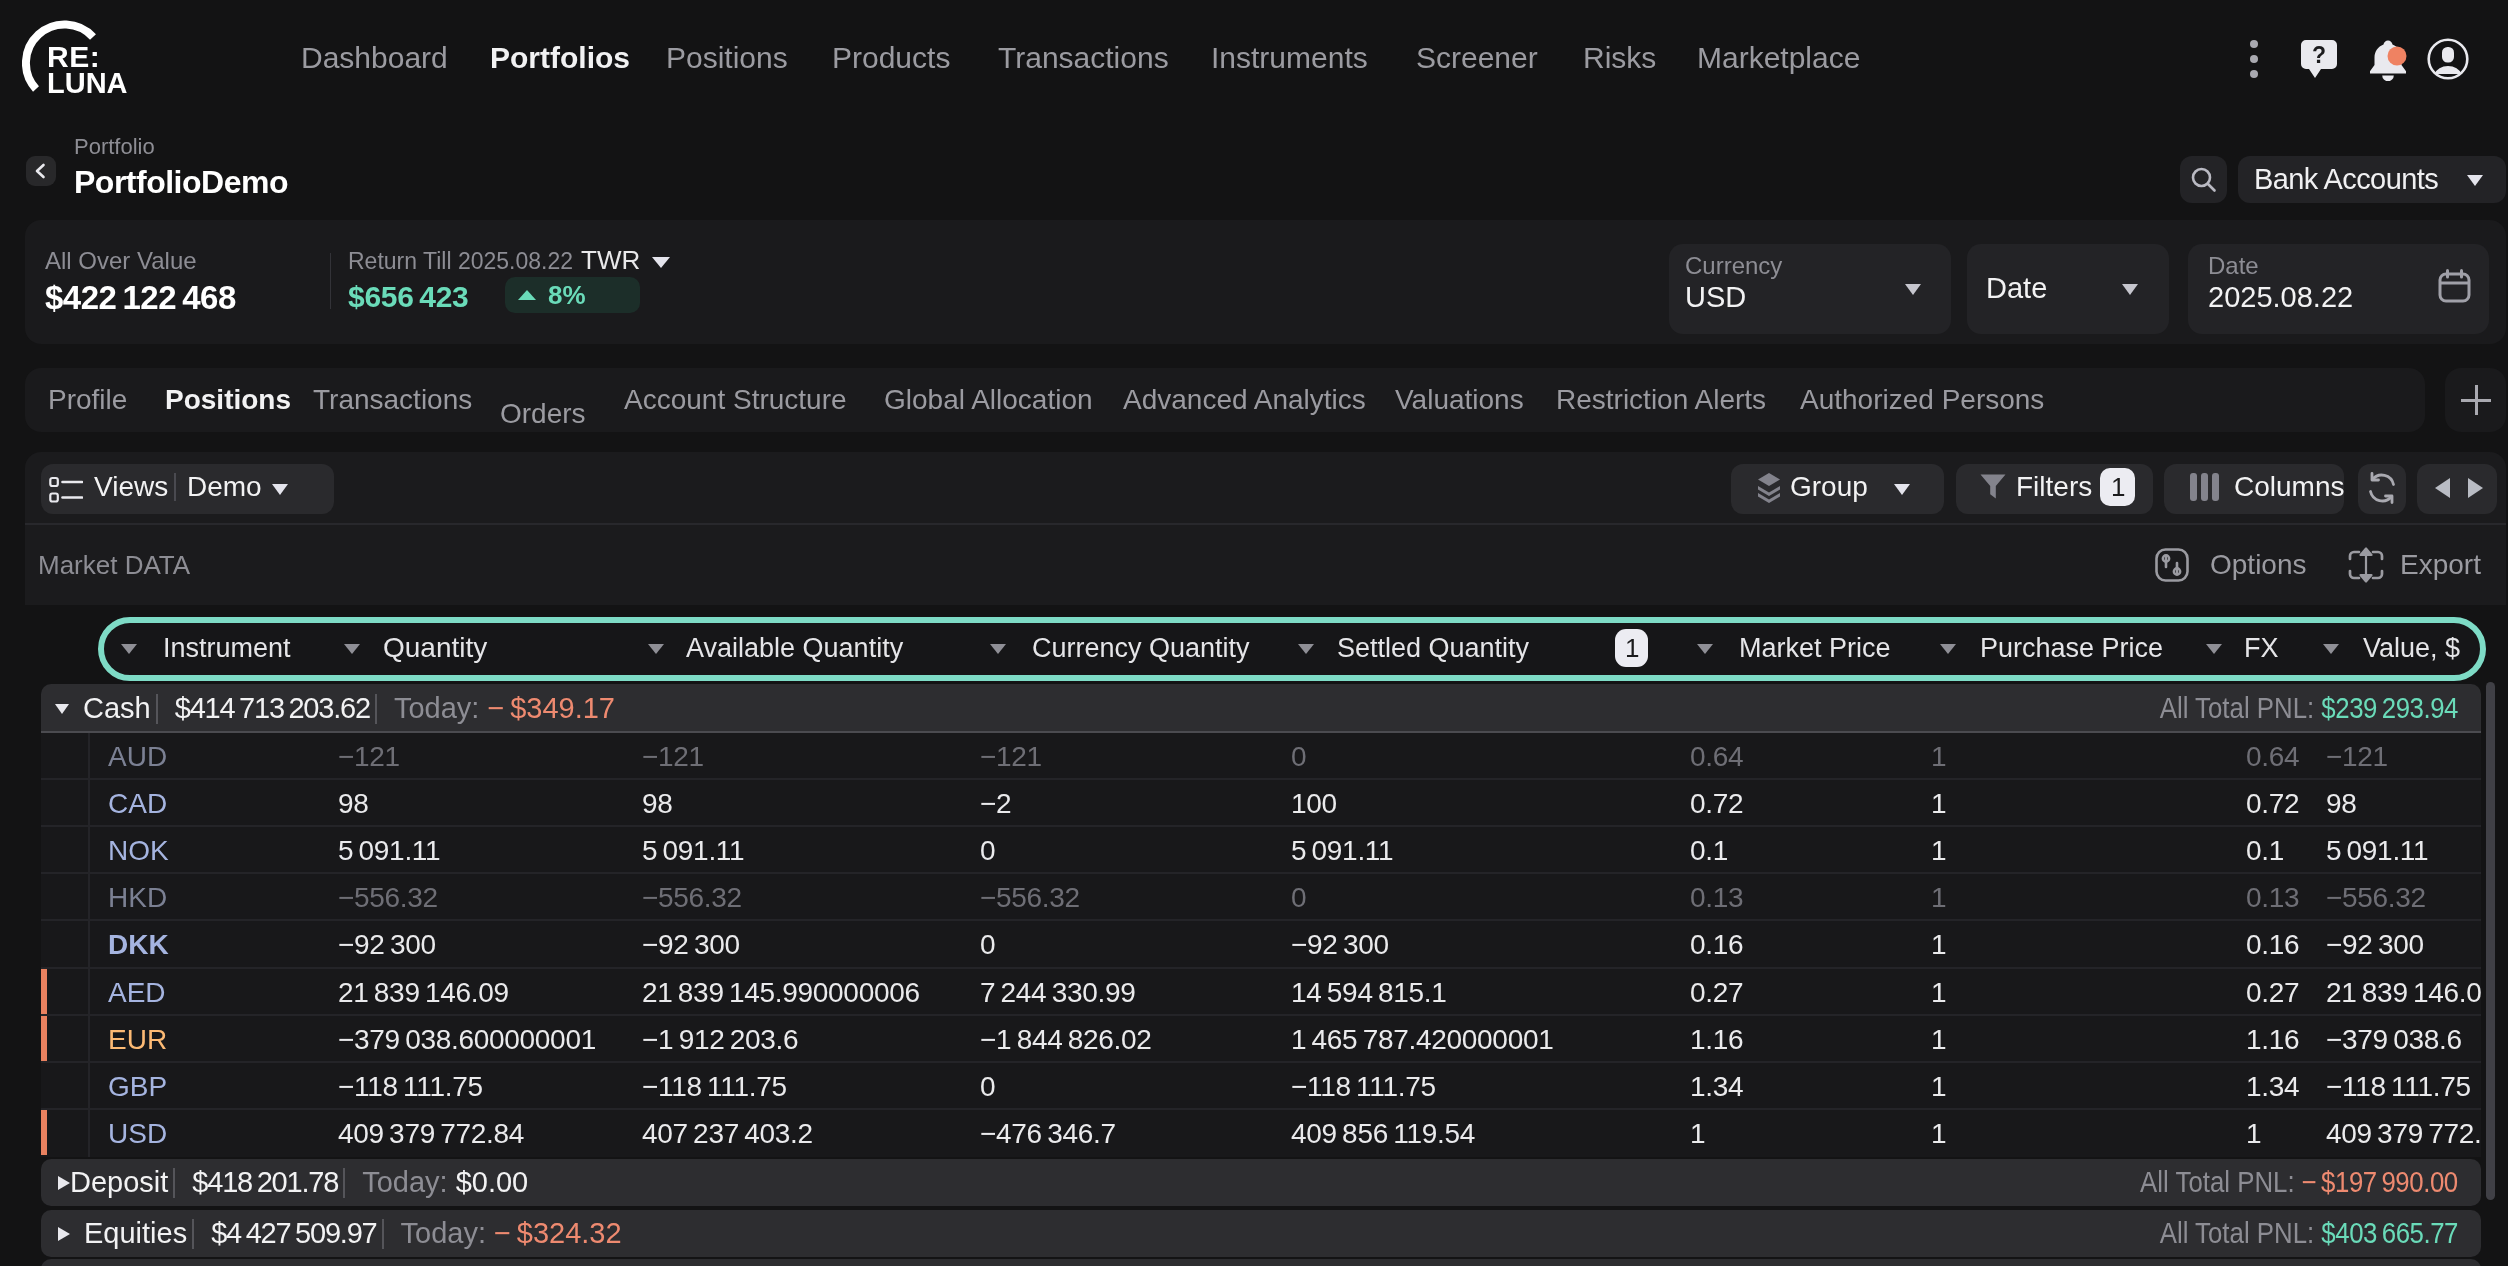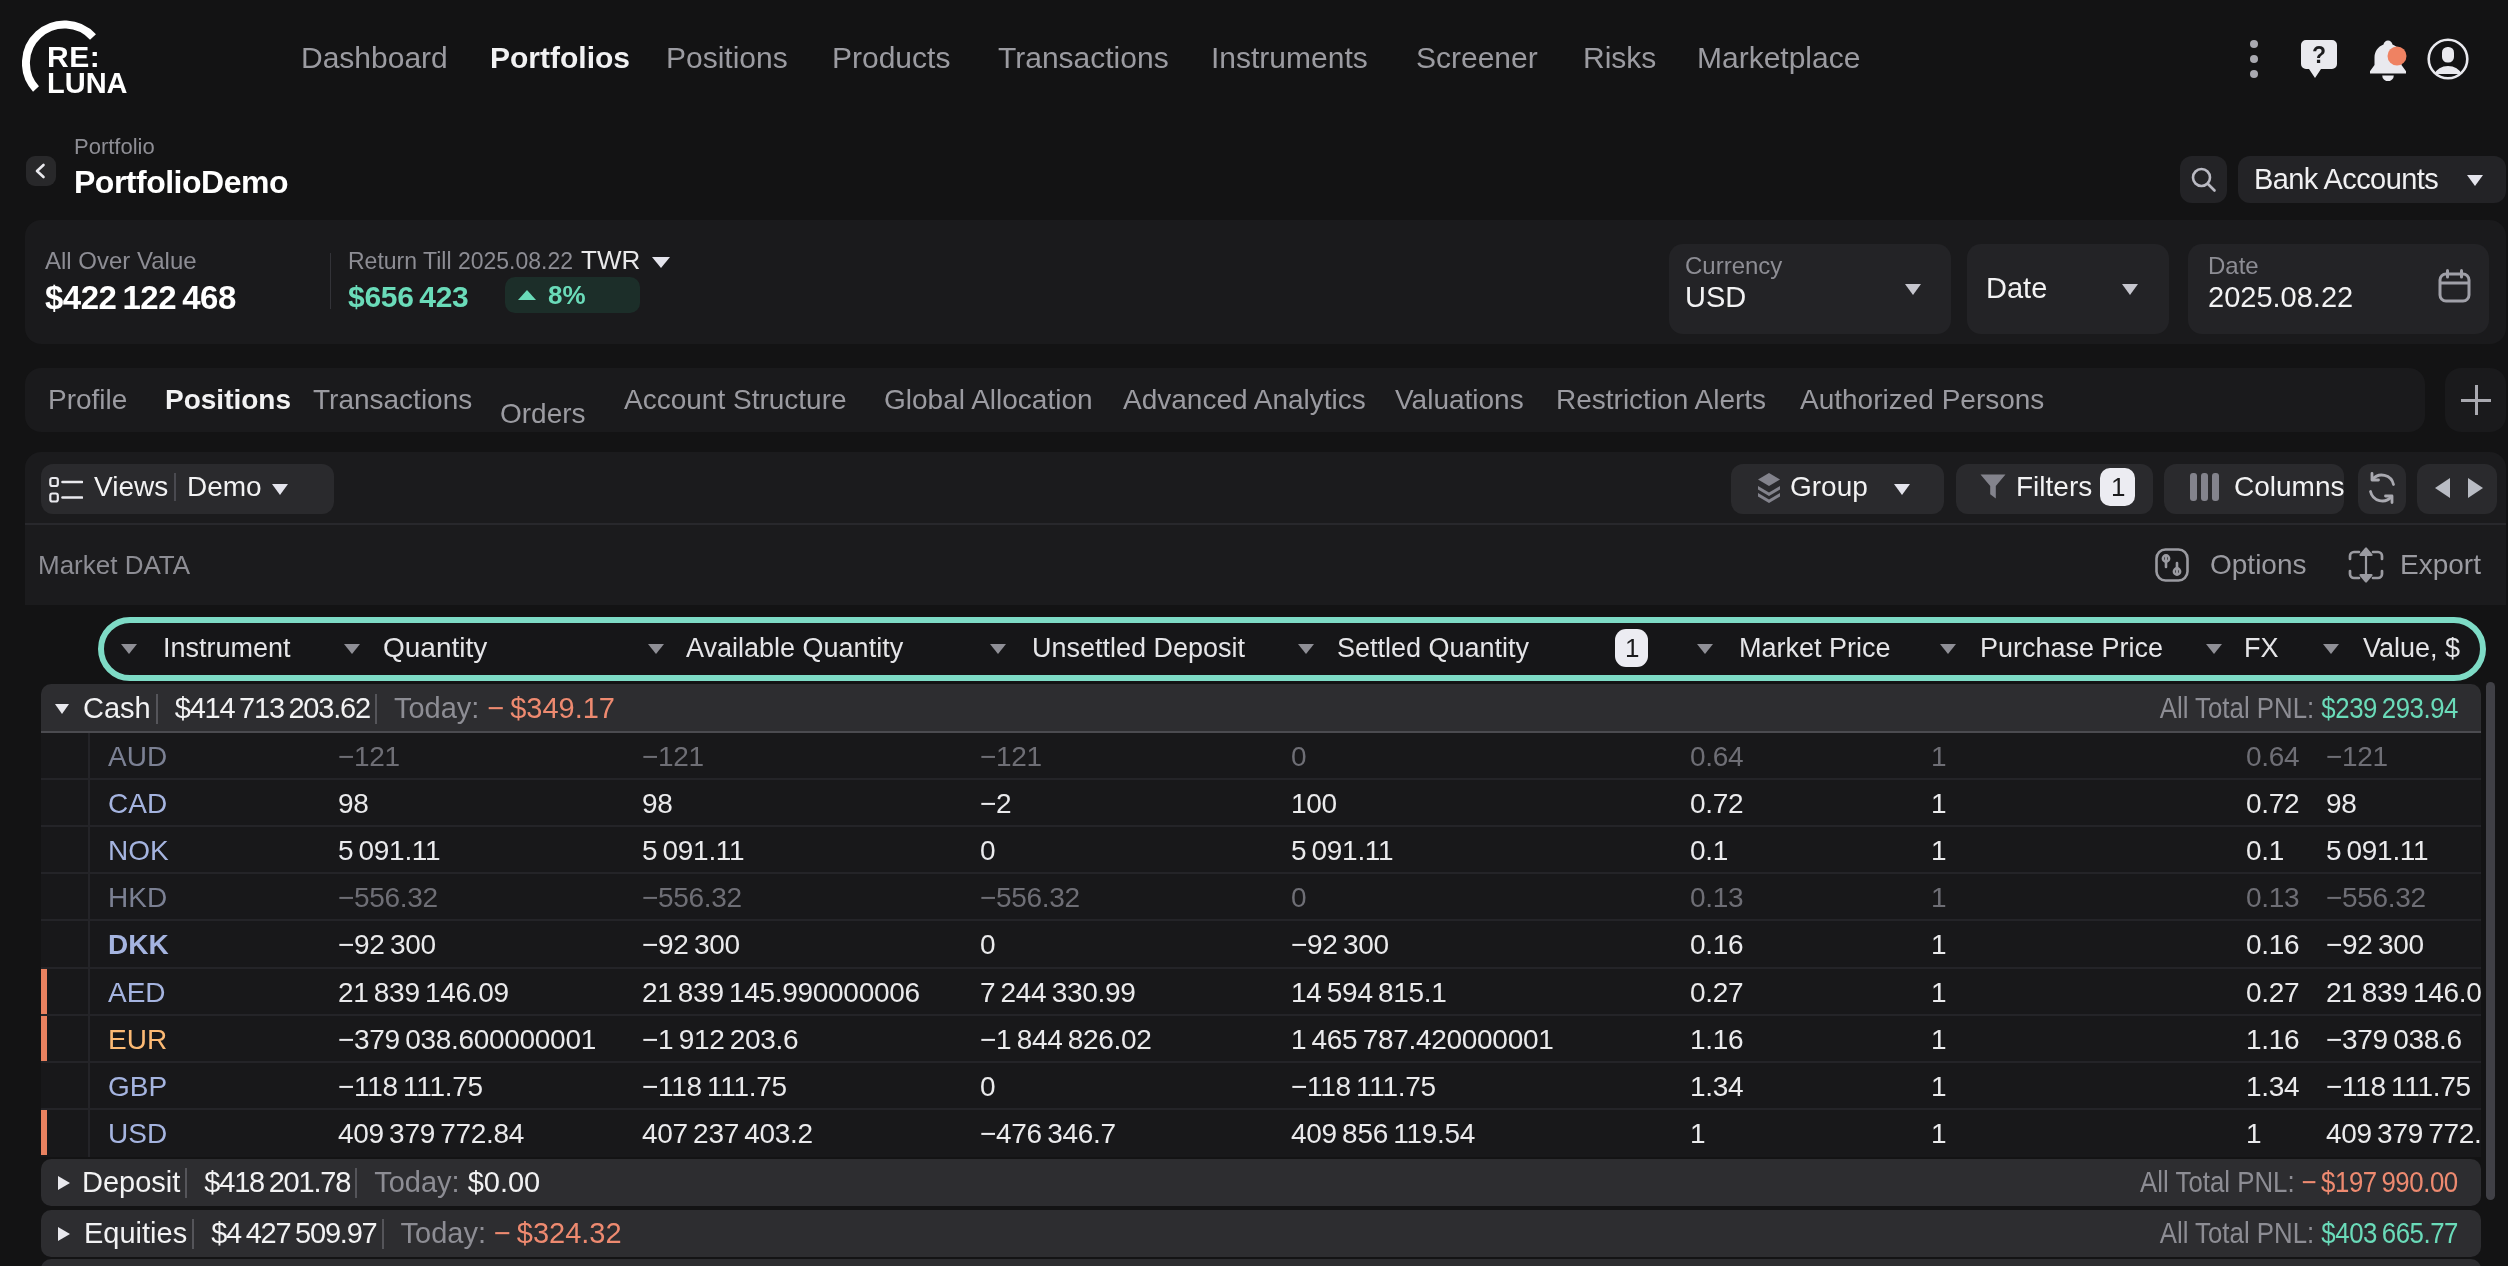--- a/index.html
+++ b/index.html
@@ -150,21 +150,21 @@
   </svg>
 <div class="abs" style="left:2400px;top:544.0px;font-size:28px;color:#9b9ba1;font-weight:400;line-height:42px;white-space:nowrap;">Export</div>
 <div class="abs" style="left:97.5px;top:617px;width:2388px;height:64px;background:#161618;border:6px solid #7edbc6;border-radius:32px;"></div>
 <div class="abs" style="left:121.0px;top:644.0px;width:0;height:0;border-left:8.0px solid transparent;border-right:8.0px solid transparent;border-top:10.0px solid #8f8f96;"></div>
 <div class="abs" style="left:163px;top:627.8px;font-size:27px;color:#e5e5e8;font-weight:400;line-height:40px;white-space:nowrap;">Instrument</div>
 <div class="abs" style="left:344.0px;top:644.0px;width:0;height:0;border-left:8.0px solid transparent;border-right:8.0px solid transparent;border-top:10.0px solid #8f8f96;"></div>
 <div class="abs" style="left:383px;top:627.8px;font-size:28px;color:#e5e5e8;font-weight:400;line-height:40px;white-space:nowrap;">Quantity</div>
 <div class="abs" style="left:648.0px;top:644.0px;width:0;height:0;border-left:8.0px solid transparent;border-right:8.0px solid transparent;border-top:10.0px solid #8f8f96;"></div>
 <div class="abs" style="left:686px;top:627.8px;font-size:27px;color:#e5e5e8;font-weight:400;line-height:40px;white-space:nowrap;">Available Quantity</div>
 <div class="abs" style="left:990.0px;top:644.0px;width:0;height:0;border-left:8.0px solid transparent;border-right:8.0px solid transparent;border-top:10.0px solid #8f8f96;"></div>
-<div class="abs" style="left:1032px;top:627.8px;font-size:27px;color:#e5e5e8;font-weight:400;line-height:40px;white-space:nowrap;">Unsettled Deposit</div>
+<div class="abs" style="left:1032px;top:627.8px;font-size:27px;color:#e5e5e8;font-weight:400;line-height:40px;white-space:nowrap;">Currency Quantity</div>
 <div class="abs" style="left:1298.0px;top:644.0px;width:0;height:0;border-left:8.0px solid transparent;border-right:8.0px solid transparent;border-top:10.0px solid #8f8f96;"></div>
 <div class="abs" style="left:1337px;top:627.8px;font-size:27px;color:#e5e5e8;font-weight:400;line-height:40px;white-space:nowrap;">Settled Quantity</div>
 <div class="abs" style="left:1697.0px;top:644.0px;width:0;height:0;border-left:8.0px solid transparent;border-right:8.0px solid transparent;border-top:10.0px solid #8f8f96;"></div>
 <div class="abs" style="left:1739px;top:627.8px;font-size:27px;color:#e5e5e8;font-weight:400;line-height:40px;white-space:nowrap;">Market Price</div>
 <div class="abs" style="left:1940.0px;top:644.0px;width:0;height:0;border-left:8.0px solid transparent;border-right:8.0px solid transparent;border-top:10.0px solid #8f8f96;"></div>
 <div class="abs" style="left:1980px;top:627.8px;font-size:27px;color:#e5e5e8;font-weight:400;line-height:40px;white-space:nowrap;">Purchase Price</div>
 <div class="abs" style="left:2206.0px;top:644.0px;width:0;height:0;border-left:8.0px solid transparent;border-right:8.0px solid transparent;border-top:10.0px solid #8f8f96;"></div>
 <div class="abs" style="left:2244px;top:627.8px;font-size:27px;color:#e5e5e8;font-weight:400;line-height:40px;white-space:nowrap;">FX</div>
 <div class="abs" style="left:2323.0px;top:644.0px;width:0;height:0;border-left:8.0px solid transparent;border-right:8.0px solid transparent;border-top:10.0px solid #8f8f96;"></div>
 <div class="abs" style="left:2363px;top:627.8px;font-size:27px;color:#e5e5e8;font-weight:400;line-height:40px;white-space:nowrap;">Value, $</div>
@@ -274,21 +274,21 @@
 <div class="abs" style="left:1291px;top:1112.5px;font-size:28px;color:#eaeaec;font-weight:400;line-height:42px;white-space:nowrap;letter-spacing:-0.3px;">409 856 119.54</div>
 <div class="abs" style="left:1690px;top:1112.5px;font-size:28px;color:#eaeaec;font-weight:400;line-height:42px;white-space:nowrap;letter-spacing:-0.3px;">1</div>
 <div class="abs" style="left:1931px;top:1112.5px;font-size:28px;color:#eaeaec;font-weight:400;line-height:42px;white-space:nowrap;letter-spacing:-0.3px;">1</div>
 <div class="abs" style="left:2246px;top:1112.5px;font-size:28px;color:#eaeaec;font-weight:400;line-height:42px;white-space:nowrap;letter-spacing:-0.3px;">1</div>
 <div class="abs" style="left:2326px;top:1112.5px;font-size:28px;color:#eaeaec;font-weight:400;line-height:42px;white-space:nowrap;letter-spacing:-0.3px;">409 379 772.84</div>
 <div class="abs" style="left:88px;top:733px;width:2px;height:424px;background:#242428;"></div>
 <div class="abs" style="left:2481px;top:733px;width:27px;height:424px;background:#131314;"></div>
 <div class="abs" style="left:41px;top:1159.0px;width:2440px;height:47.0px;background:#2d2d30;border-radius:10px;">
     <div style="display:flex;align-items:center;height:100%;padding-left:14px;">
       <div style="width:0;height:0;border-top:7.5px solid transparent;border-bottom:7.5px solid transparent;border-left:12px solid #e9e9ee;flex:none;margin-left:3px;"></div>
-      <div style="margin-left:12px;font-size:29px;color:#f2f2f3;white-space:nowrap;">Deposit</div>
+      <div style="margin-left:0;font-size:29px;color:#f2f2f3;white-space:nowrap;">Deposit</div>
       <div style="width:2px;height:30px;background:#55555a;flex:none;margin-left:5px;"></div>
       <div style="margin-left:17px;font-size:29px;color:#f2f2f3;letter-spacing:-1.2px;white-space:nowrap;">$418 201.78</div>
       <div style="width:2px;height:30px;background:#55555a;flex:none;margin-left:5px;"></div>
       <div style="margin-left:17px;font-size:29px;color:#8d8d94;white-space:nowrap;">Today: <span style="color:#f2f2f3">$0.00</span></div>
       <div style="flex:1"></div>
       <div style="font-size:29px;color:#8d8d94;white-space:nowrap;padding-right:26px;transform:scaleX(0.89);transform-origin:100% 50%;">All Total PNL: <span style="color:#ee8a70;letter-spacing:-0.5px;">− $197 990.00</span></div>
     </div>
   </div>
 <div class="abs" style="left:41px;top:1210.0px;width:2440px;height:47.0px;background:#2d2d30;border-radius:10px;">
     <div style="display:flex;align-items:center;height:100%;padding-left:14px;">

